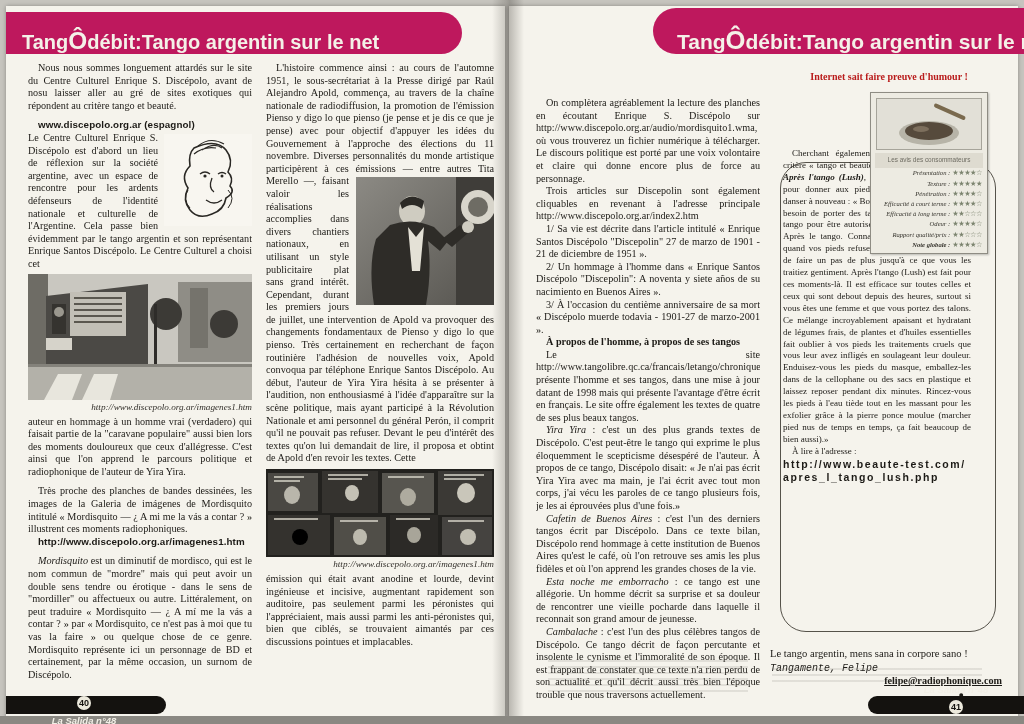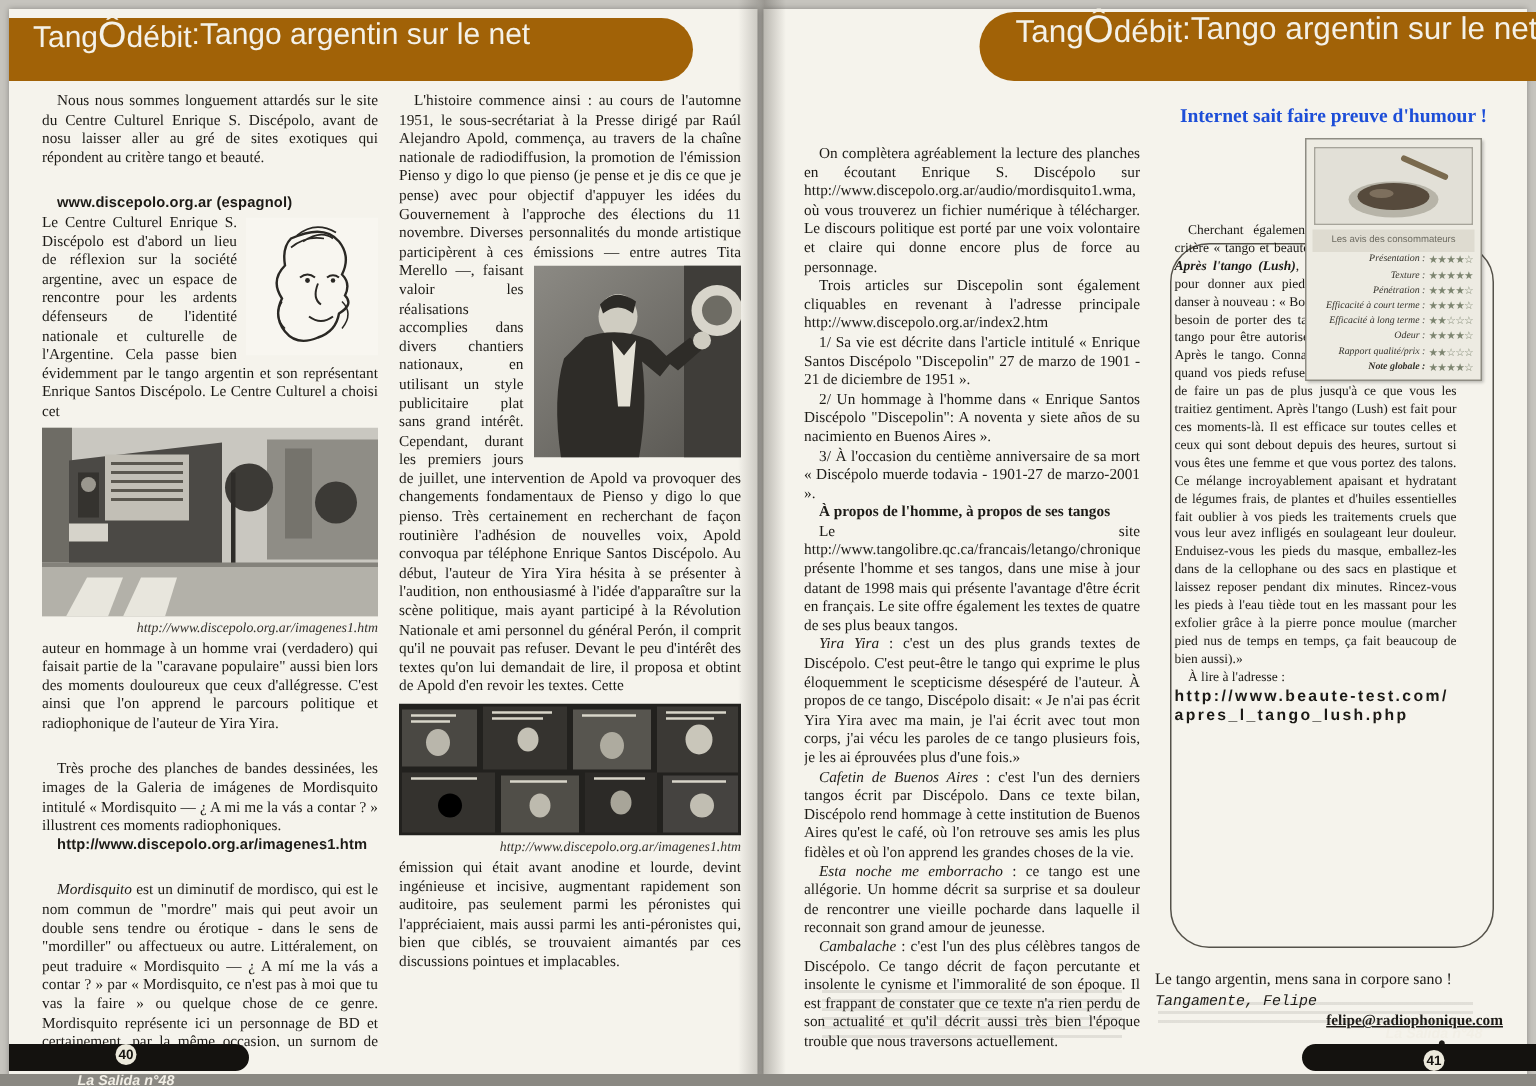--- a/index.html
+++ b/index.html
@@ -6,51 +6,51 @@
   body{background:#8f8d88;font-family:"Liberation Serif",serif;}
   .stage{position:relative;width:1024px;height:724px;background:#c6c4be;overflow:hidden;}
   .page{position:absolute;top:6px;height:712px;background:#f5f3ec;box-shadow:0 0 4px rgba(0,0,0,.3);}
   .page-left{left:6px;width:499px;}
   .page-right{left:509px;width:509px;}
   .gutter{position:absolute;left:492px;top:0;width:32px;height:724px;
     background:linear-gradient(90deg,rgba(0,0,0,0),rgba(40,36,30,.22) 45%,rgba(40,36,30,.28) 55%,rgba(0,0,0,0));}
   .bottom-edge{position:absolute;left:0;top:716px;width:1024px;height:8px;background:#8a8882;}
 
   
-  .hdr{position:absolute;background:#a16207;color:#f4f1e8;font-family:"Liberation Sans",sans-serif;
-       font-weight:normal;display:flex;align-items:flex-start;white-space:nowrap;}
+  .hdr{position:absolute;background:#be185d;color:#f4f1e8;font-family:"Liberation Sans",sans-serif;
+       font-weight:bold;display:flex;align-items:flex-end;white-space:nowrap;}
   .hdr-left{left:6px;top:12px;width:440px;height:42px;border-radius:0 22px 22px 0;padding-left:16px;font-size:20px;}
   .hdr-right{left:653px;top:8px;width:371px;height:46px;border-radius:24px 0 0 24px;padding-left:24px;font-size:21px;}
   .hdr .oh{font-size:1.22em;line-height:1;}
 
   
   .col{position:absolute;overflow:hidden;font-size:10.2px;line-height:12.6px;text-align:justify;color:#1c1a16;}
   #col1{left:28px;top:62px;width:224px;height:636px;}
   #col2{left:266px;top:62px;width:228px;height:636px;}
   #col3{left:536px;top:64px;width:224px;height:642px;margin-top:33px;}
   #col4{left:770px;top:62px;width:238px;height:644px;}
   .col p{margin:0;text-indent:10px;}
   .col p.noind{text-indent:0;}
-  .col p.gap{margin-top:18px;}
+  .col p.gap{margin-top:7px;}
   .urlline{font-family:"Liberation Sans",sans-serif;font-weight:bold;font-size:9.8px;text-indent:0;letter-spacing:.1px;}
   .cap{font-style:italic;font-size:9.2px;text-align:right;color:#33302b;line-height:12px;margin:1px 0 3px 0;}
   .it{font-style:italic;}
   .bld{font-weight:bold;}
   .subhead{font-weight:bold;text-indent:0;margin-top:8px;}
 
   
   .ph{display:block;}
   .float-portrait{float:right;width:88px;height:92px;margin:2px 0 2px 6px;}
   .block-building{width:224px;height:126px;margin-top:3px;}
   .float-man{float:right;width:138px;height:128px;margin:2px 0 2px 7px;}
   .block-comic{width:228px;height:88px;margin-top:4px;}
   svg{display:block;width:100%;height:100%;}
 
   
-  .humor-head{position:absolute;left:0;top:9px;width:238px;text-align:center;font-weight:bold;font-size:13px;color:#1d4ed8;}
+  .humor-head{position:absolute;left:0;top:9px;width:238px;text-align:center;font-weight:bold;font-size:10px;color:#b91c1c;}
   .humor-box{position:absolute;left:10px;top:100px;width:214px;height:468px;border:1.6px solid #55524a;border-radius:26px;}
   .humor-text{position:absolute;left:13px;top:86px;width:188px;font-size:9px;line-height:11.9px;text-align:justify;color:#1c1a16;}
   .humor-text p{margin:0;text-indent:9px;}
   .read-at{margin-top:2px;text-indent:9px;}
   .big-url{font-family:"Liberation Sans",sans-serif;font-weight:bold;font-size:10.5px;letter-spacing:1.6px;word-break:break-all;line-height:13px;}
 
   .review-card{position:absolute;left:100px;top:30px;width:116px;height:160px;background:#edebe2;
     border:1px solid #8e8c83;box-shadow:1px 1px 2px rgba(0,0,0,.25);z-index:3;}
   .review-photo{width:104px;height:50px;margin:5px auto 0 auto;border:1px solid #a6a49a;}
   .review-title{margin:3px 4px 1px 4px;font-family:"Liberation Sans",sans-serif;font-size:6.4px;color:#6e6c62;

